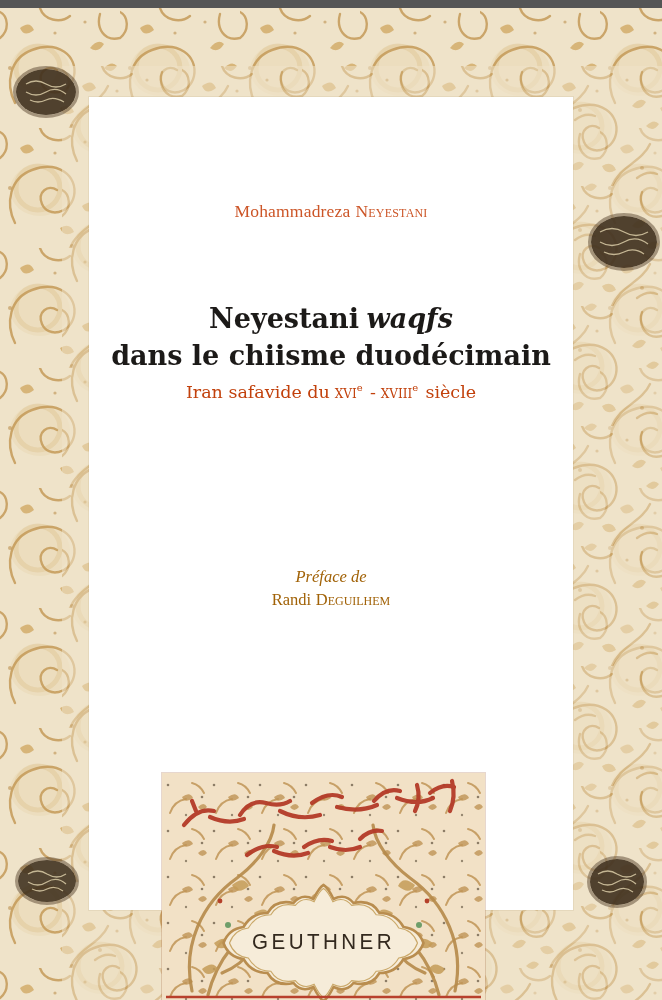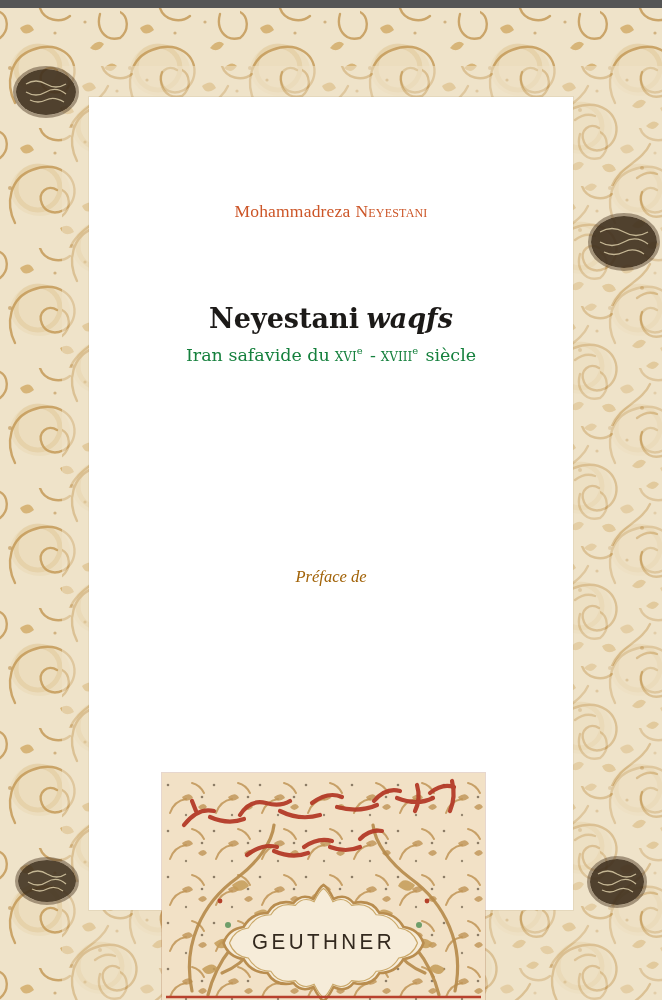--- a/index.html
+++ b/index.html
@@ -29,21 +29,21 @@
     position:absolute;left:0;top:203px;width:100%;
     text-align:center;color:#1c1a18;
     font-family:"DejaVu Serif", serif;
     font-weight:bold;font-size:27px;line-height:37px;
   }
   .title-italic{font-style:italic;text-align:center;}
   .subtitle{
     margin-top:6px;
     font-family:"DejaVu Serif", serif;
     font-weight:normal;font-size:17.5px;line-height:24px;
-    color:#15803d;
+    color:#c2410c;
   }
   .subtitle sup{font-size:10px;vertical-align:super;line-height:0;}
   .preface-block{
     position:absolute;left:0;top:468px;width:100%;
     text-align:center;color:#a16207;font-size:16.5px;line-height:23px;
   }
   .preface-label{font-style:italic;}
   
   .bottom-panel{
     position:absolute;left:162px;top:765px;width:323px;height:235px;
@@ -139,29 +139,33 @@
   <div class="white-panel">
 
     <div class="author-line">
       <span class="mr">Mohammadreza</span><span class="smallcaps">Neyestani</span>
     </div>
 
     <div class="title-block">
       <div>
         <span class="mr">Neyestani</span><span class="title-italic">waqfs</span>
       </div>
+      <div>dans le chiisme duodécimain</div>
       <div class="subtitle">
         <span class="mr">Iran safavide du</span><span class="smallcaps">xvi</span><sup>e</sup>
         <span class="mr" style="margin-left:0.1em">-</span><span class="smallcaps">xviii</span><sup>e</sup>
         <span style="margin-left:0.1em">siècle</span>
       </div>
     </div>
 
     <div class="preface-block">
       <div class="preface-label">Préface de</div>
+      <div>
+        <span class="mr">Randi</span><span class="smallcaps">Deguilhem</span>
+      </div>
     </div>
   </div>
 
   <div class="bottom-panel">
     <svg class="panel-svg" viewBox="0 0 323 235" aria-hidden="true">
       <defs>
         <pattern id="sprig" width="46" height="46" patternUnits="userSpaceOnUse">
           <rect width="46" height="46" fill="#f2e1c6"></rect>
           <g fill="none" stroke="#c09455" stroke-width="2" stroke-linecap="round" opacity="0.85">
             <path d="M8,40 q4,-12 16,-14"></path>

